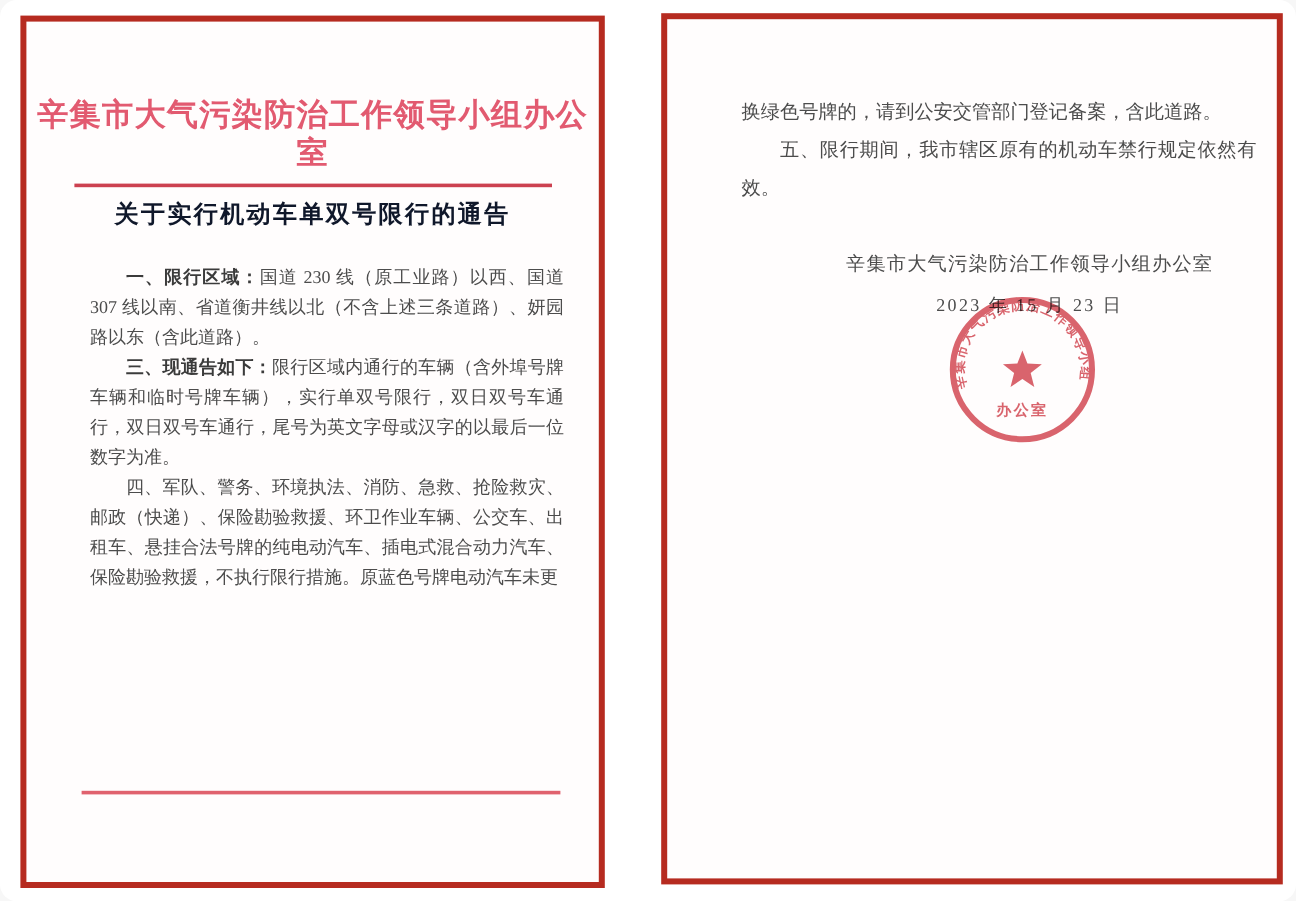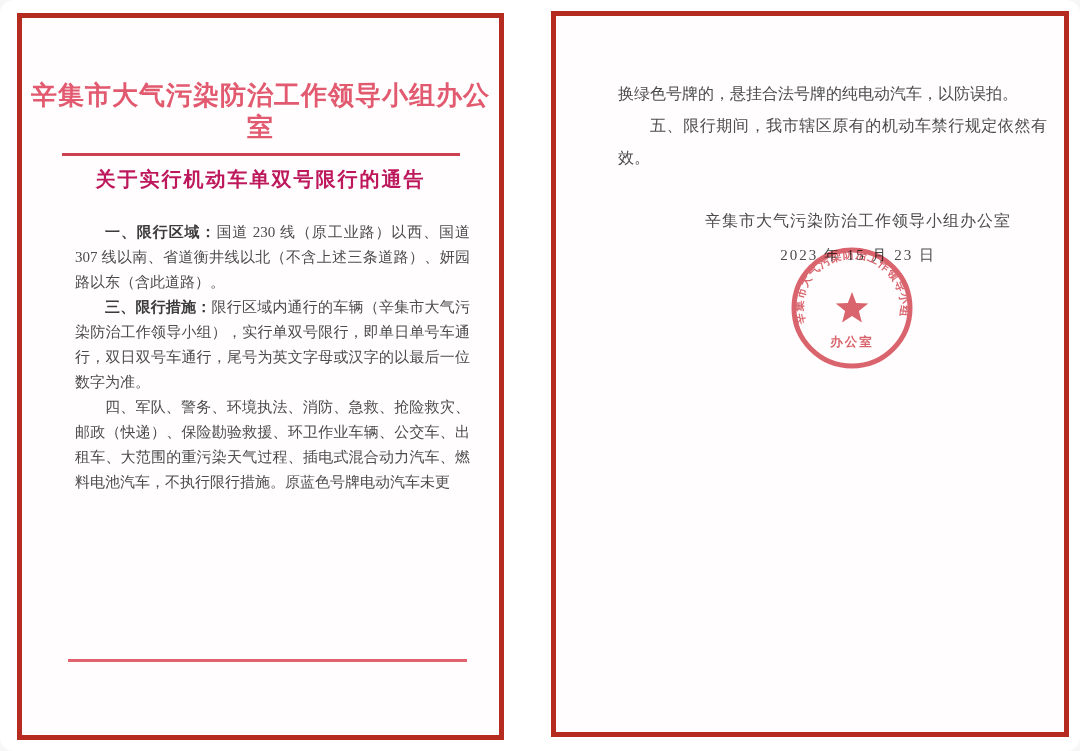--- a/index.html
+++ b/index.html
@@ -34,21 +34,21 @@
   .header-rule {
     width: 398px; height: 3px;
     margin: 9px auto 0;
     background: #cc4150;
   }
   .notice-title {
     margin: 10px 0 0;
     text-align: center;
     font-size: 20px;
     font-weight: bold;
-    color: #be185d;
+    color: #0f172a;
     letter-spacing: 2px;
     line-height: 26px;
   }
   .body-left {
     margin: 28px 29px 0 53px;
     font-size: 15px;
     line-height: 25px;
     text-align: justify;
     color: #4c4c4c;
   }
@@ -101,32 +101,32 @@
     <div class="office-header">辛集市大气污染防治工作领导小组办公室</div>
     <div class="header-rule"></div>
     <div class="notice-title">关于实行机动车单双号限行的通告</div>
 
     <div class="body-left">
 
 
         <p class="para" style="text-indent: 2em; margin-top: 14px;"><b class="lead">一、限行区域：</b><span>国道 230 线（原工业路）以西、国道 307 线以南、省道衡井线以北（不含上述三条道路）、妍园路以东（含此道路）。</span></p>
 
 
-        <p class="para" style="text-indent: 2em;"><b class="lead">三、限行措施：</b><span>限行区域内通行的车辆（辛集市大气污染防治工作领导小组），实行单双号限行，即单日单号车通行，双日双号车通行，尾号为英文字母或汉字的以最后一位数字为准。</span></p>
+        <p class="para" style="text-indent: 2em;"><b class="lead">三、现通告如下：</b><span>限行区域内通行的车辆（含外埠号牌车辆和临时号牌车辆），实行单双号限行，双日双号车通行，双日双号车通行，尾号为英文字母或汉字的以最后一位数字为准。</span></p>
 
-        <p class="para" style="text-indent: 2em;"><b class="lead"></b><span>四、军队、警务、环境执法、消防、急救、抢险救灾、邮政（快递）、保险勘验救援、环卫作业车辆、公交车、出租车、大范围的重污染天气过程、插电式混合动力汽车、燃料电池汽车，不执行限行措施。原蓝色号牌电动汽车未更</span></p>
+        <p class="para" style="text-indent: 2em;"><b class="lead"></b><span>四、军队、警务、环境执法、消防、急救、抢险救灾、邮政（快递）、保险勘验救援、环卫作业车辆、公交车、出租车、悬挂合法号牌的纯电动汽车、插电式混合动力汽车、保险勘验救援，不执行限行措施。原蓝色号牌电动汽车未更</span></p>
       </div>
 
     <div class="footer-rule"></div>
   </div>
 
   <div class="page page-right">
     <div class="body-right">
 
-        <p class="para" style="text-indent: 0px;"><b class="lead"></b><span>换绿色号牌的，悬挂合法号牌的纯电动汽车，以防误拍。</span></p>
+        <p class="para" style="text-indent: 0px;"><b class="lead"></b><span>换绿色号牌的，请到公安交管部门登记备案，含此道路。</span></p>
 
         <p class="para" style="text-indent: 2em;"><b class="lead"></b><span>五、限行期间，我市辖区原有的机动车禁行规定依然有效。</span></p>
 
       </div>
 
     <div class="signature">
       <div class="sig-org">辛集市大气污染防治工作领导小组办公室</div>
       <div class="sig-date">2023 年 15 月 23 日</div>
     </div>
 

